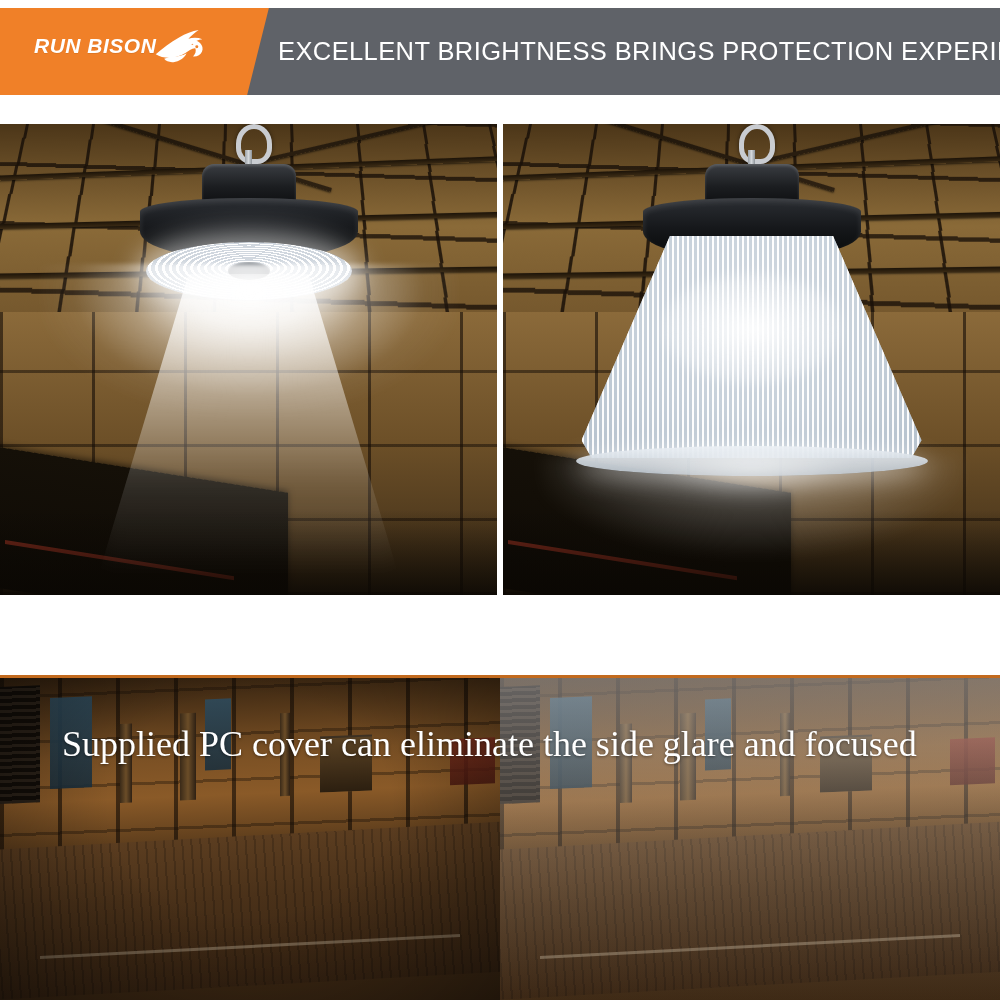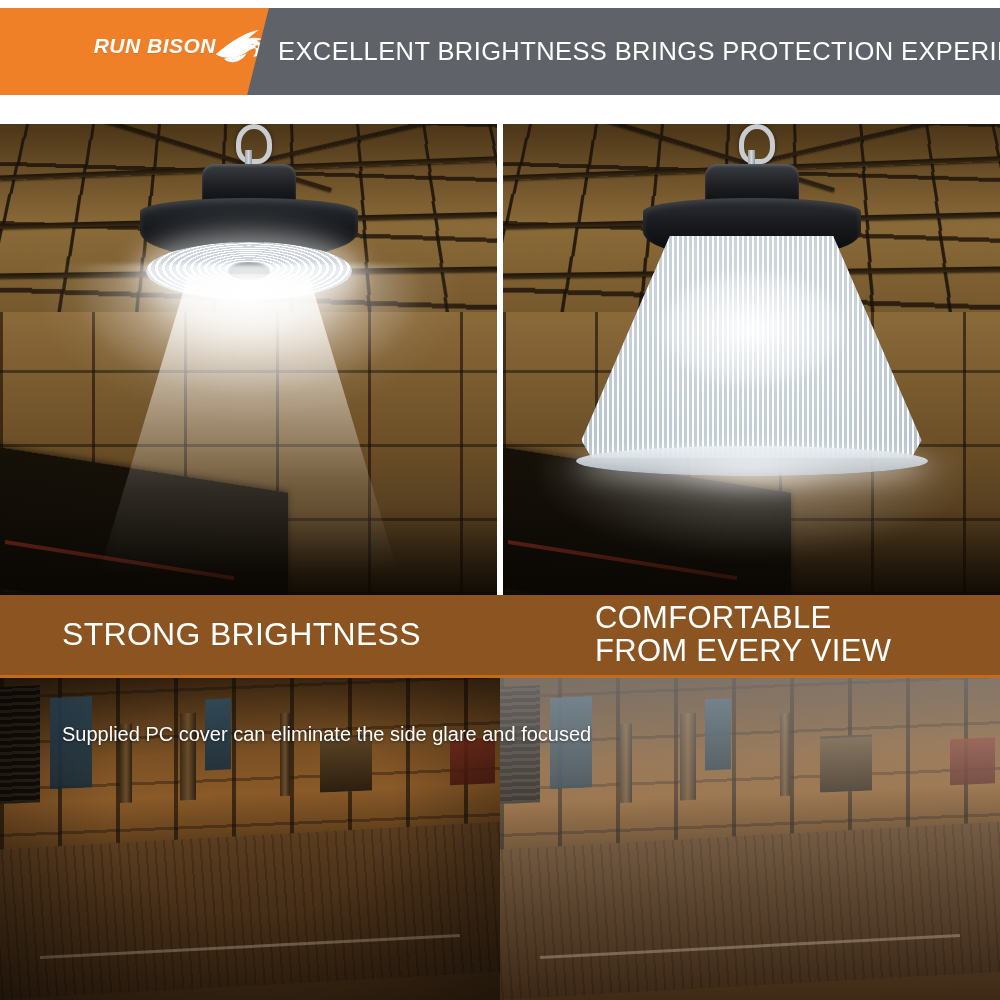--- a/index.html
+++ b/index.html
@@ -32,21 +32,21 @@
     width: 285px; height: 87px;
     background: #F08028;
     transform: skewX(-14deg);
   }
   .brand-inner {
     position: absolute;
     left: 18px; top: 8px;
     width: 250px; height: 75px;
     display: flex;
     align-items: center;
-    justify-content: flex-end;
+    justify-content: flex-start;
     padding-left: 16px;
     box-sizing: border-box;
   }
   .logo-wrap {
     display: flex;
     align-items: center;
     gap: 2px;
   }
   .logo-text {
     color: #ffffff;
@@ -449,23 +449,23 @@
     inset: 0;
     background: radial-gradient(ellipse at 50% 40%, rgba(0,0,0,0) 40%, rgba(0,0,0,0.45) 100%);
     pointer-events: none;
   }
 
   .bottom-text {
     position: absolute;
     left: 62px; top: 722px;
     width: 880px;
     color: #ffffff;
-    font-size: 20px;
+    font-size: 36px;
     line-height: 1.24;
-    font-family: Liberation Sans, sans-serif;
+    font-family: Liberation Serif, serif;
     z-index: 8;
     text-shadow: 0 1px 3px rgba(0,0,0,0.45);
   }
 </style>
 </head>
 <body>
 
 <div class="page">
 
   <div class="header">
@@ -533,29 +533,20 @@
         <div class="housing"></div>
         <div class="heatsink"></div>
       </div>
       <div class="dome"></div>
       <div class="dome-inner-glow"></div>
       <div class="dome-rim"></div>
       <div class="dome-spill"></div>
     </div>
   </div>
 
-  <div class="caption-band">
-    <div class="caption left">
-      <span class="line">STRONG BRIGHTNESS</span>
-    </div>
-    <div class="caption right">
-      <span class="line">COMFORTABLE</span>
-      <span class="line">FROM EVERY VIEW</span>
-    </div>
-  </div>
 
   <div class="bottom">
     <div class="bottom-rule"></div>
 
     <div class="bpanel left">
       <div class="alley">
         <div class="alley-wall">
           <div class="shutter"></div>
           <div class="door-blue d1"></div>
           <div class="door-blue d2"></div>

